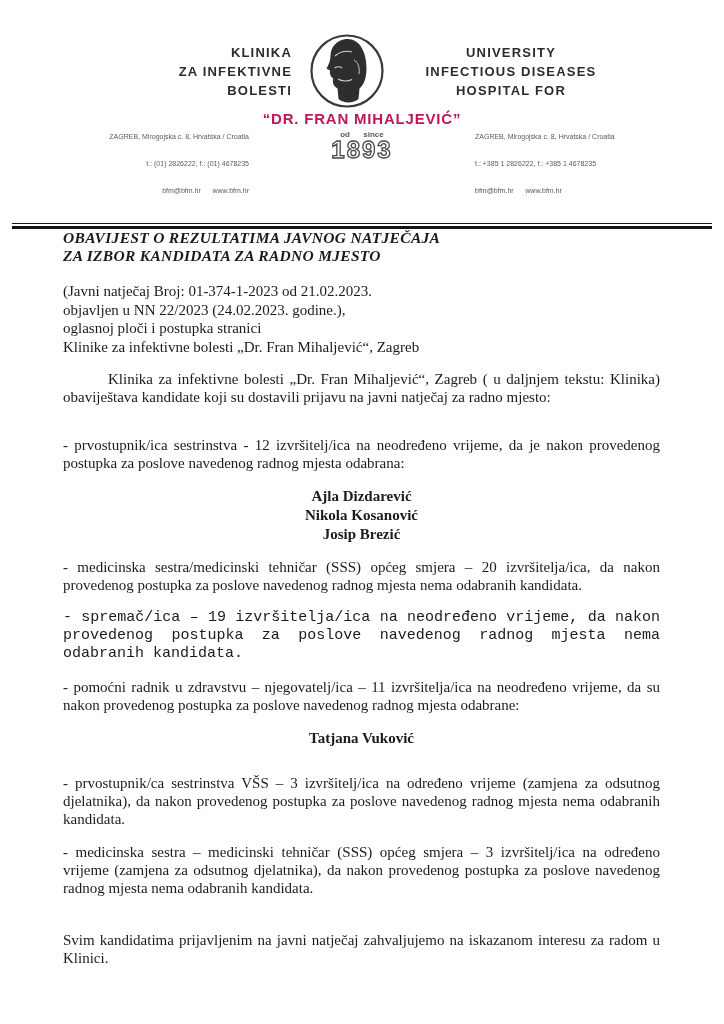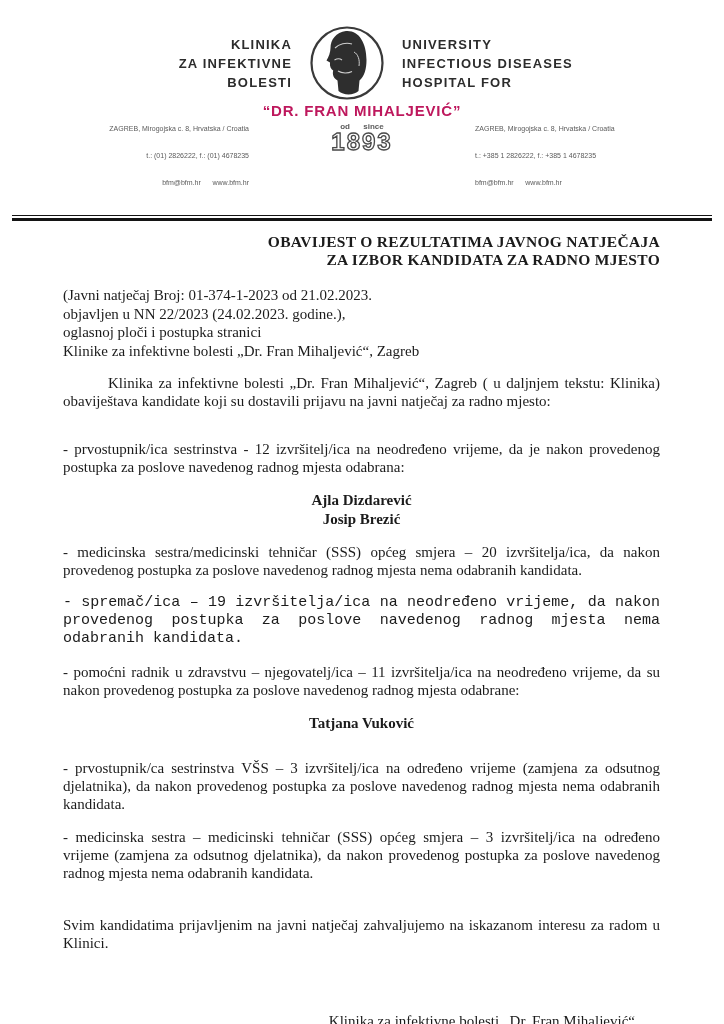--- a/index.html
+++ b/index.html
@@ -8,37 +8,37 @@
     width: 724px;
     height: 1024px;
     margin: 0 auto;
     background: #ffffff;
     color: #1b1b1b;
     font-family: "Liberation Serif", serif;
     overflow: hidden;
   }
 
   
-  .letterhead { padding-top: 24px; }
+  .letterhead { padding-top: 32px; }
   .lh-grid {
     display: flex;
     justify-content: center;
     align-items: center;
     gap: 16px;
   }
   .lh-name {
     font-family: "Liberation Sans", sans-serif;
     font-weight: bold;
     font-size: 13px;
     line-height: 19px;
     letter-spacing: 1.2px;
     color: #2c2c2c;
   }
   .lh-left  { width: 188px; text-align: right; }
-  .lh-right { width: 218px; text-align: left; }
+  .lh-right { width: 218px; text-align: center; }
   .lh-logo  { width: 78px; height: 78px; flex: 0 0 auto; }
 
   .lh-mid {
     display: flex;
     justify-content: center;
     align-items: flex-start;
     margin-top: 0px;
   }
   .addr {
     font-family: "Liberation Sans", sans-serif;
@@ -82,26 +82,26 @@
   .rule {
     margin: 10px 12px 0 12px;
     height: 2px;
     border-top: 1.5px solid #141414;
     border-bottom: 3.5px solid #141414;
   }
 
   
   .doc { margin: 0 64px 0 63px; font-size: 15px; line-height: 18px; }
   .title {
-    margin-top: 12px;
-    text-align: right;
+    text-align: left;
     font-weight: bold;
     font-size: 15.5px;
     line-height: 18px;
     letter-spacing: 0.3px;
+    font-style: italic;
   }
   .subtitle { margin-top: 17px; text-align: left; line-height: 18.5px; }
   .par { text-align: justify; }
   .intro { margin-top: 14px; text-indent: 45px; }
   .item-1 { margin-top: 30px; }
   .names {
     margin-top: 12px;
     text-align: center;
     font-weight: bold;
     line-height: 19px;
@@ -182,20 +182,21 @@
       <div>oglasnoj ploči i postupka stranici</div>
       <div>Klinike za infektivne bolesti „Dr. Fran Mihaljević“, Zagreb</div>
     </div>
 
     <p class="par intro">Klinika za infektivne bolesti „Dr. Fran Mihaljević“, Zagreb ( u daljnjem tekstu: Klinika) obaviještava kandidate koji su dostavili prijavu na javni natječaj za radno mjesto:</p>
 
     <p class="par item-1">- prvostupnik/ica sestrinstva - 12 izvršitelj/ica na neodređeno vrijeme, da je nakon provedenog postupka za poslove navedenog radnog mjesta odabrana:</p>
 
     <div class="names">
       <div>Ajla Dizdarević</div>
+      <div>Nikola Kosanović</div>
       <div>Josip Brezić</div>
     </div>
 
     <p class="par item-2">- medicinska sestra/medicinski tehničar (SSS) općeg smjera – 20 izvršitelja/ica, da nakon provedenog postupka za poslove navedenog radnog mjesta nema odabranih kandidata.</p>
 
     <p class="par item-3">- spremač/ica – 19 izvršitelja/ica na neodređeno vrijeme, da nakon provedenog postupka za poslove navedenog radnog mjesta nema odabranih kandidata.</p>
 
     <p class="par item-4">- pomoćni radnik u zdravstvu – njegovatelj/ica – 11 izvršitelja/ica na neodređeno vrijeme, da su nakon provedenog postupka za poslove navedenog radnog mjesta odabrane:</p>
 
     <div class="names names-2">

